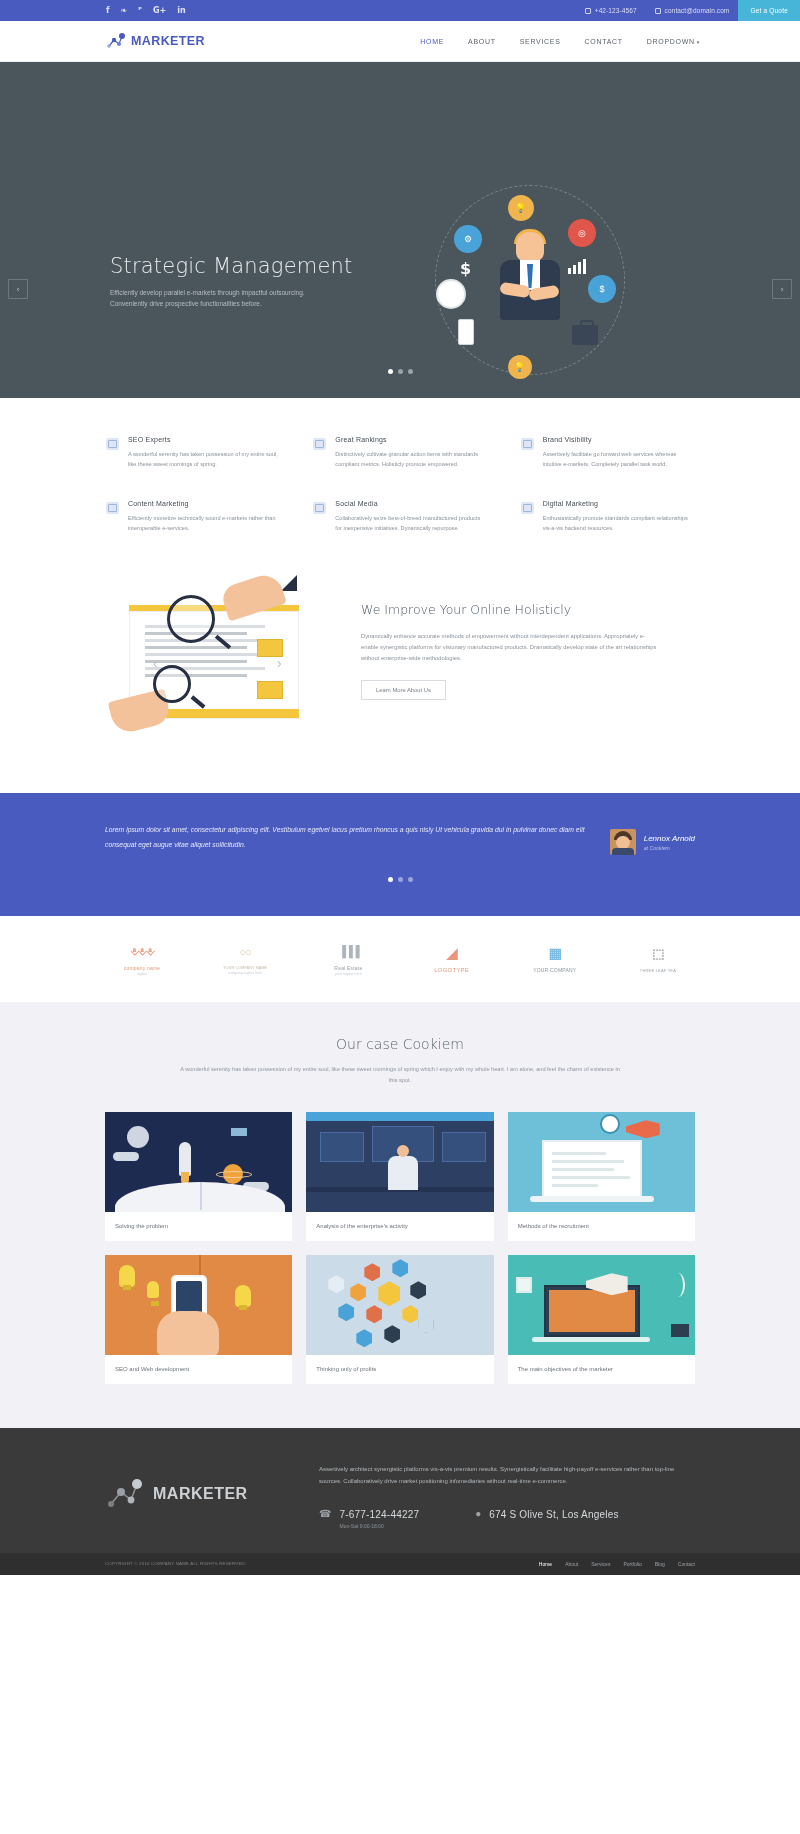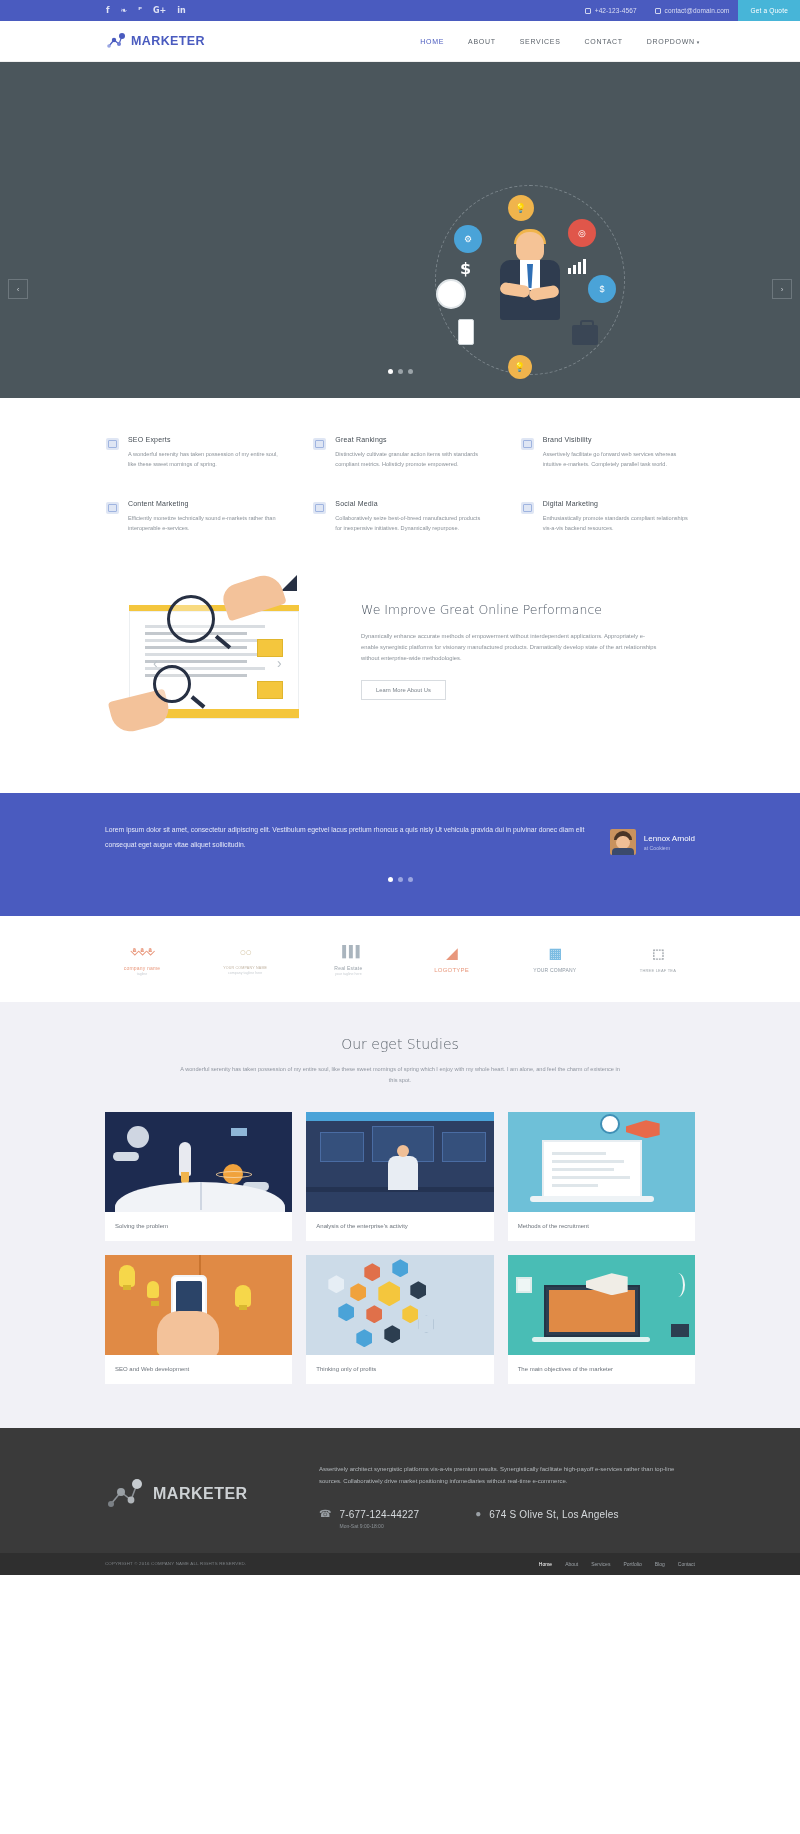--- a/index.html
+++ b/index.html
@@ -226,21 +226,21 @@
   .perf-title { font-size: 12.5px; font-weight: 300; color:#4c5663; line-height:1.45; font-family:"DejaVu Sans",sans-serif; }
   .perf-body { margin-top: 11px; font-size: 5.8px; color:#8b9299; line-height: 1.95; max-width: 300px; }
   .perf-btn {
     margin-top: 16px; display:inline-block;
     border: 1px solid #d8dce0; color:#7b838b;
     font-size: 5.8px; padding: 6px 14px; background:#fff;
   }
 
   
   .testi { background:#4a5bbf; padding: 30px 0 34px; position:relative; }
-  .testi-inner { width: 590px; margin: 0 auto; display:flex; align-items:flex-start; gap:24px; }
+  .testi-inner { width: 590px; margin: 0 auto; display:flex; align-items:flex-start; gap:24px;font-style:italic; }
   .testi-quote { flex:1; font-size: 6.8px; color:#e6e9f8; line-height: 2.1; }
   .testi-person { flex:0 0 auto; display:flex; align-items:center; gap:8px; padding-top: 6px; }
   .avatar { width:26px; height:26px; border-radius:2px; background:#c9925e; position:relative; overflow:hidden; }
   .av-hair { position:absolute; left:4px; top:2px; width:18px; height:9px; background:#4a3526; border-radius:9px 9px 0 0; }
   .av-face { position:absolute; left:6px; top:7px; width:14px; height:13px; background:#f0bf96; border-radius:7px; }
   .av-body { position:absolute; left:2px; top:19px; width:22px; height:9px; background:#3b4a6b; border-radius:4px 4px 0 0; }
   .testi-name { font-size:8px; color:#ffffff; }
   .testi-role { font-size:5.2px; color:#b9c1ea; margin-top:2px; }
   .testi-dots { margin-top: 22px; display:flex; justify-content:center; gap:5px; }
   .testi-dots .dot { background:#9aa5e0; }
@@ -383,20 +383,24 @@
     <a class="nav-link" href="#">ABOUT</a>
     <a class="nav-link" href="#">SERVICES</a>
     <a class="nav-link" href="#">CONTACT</a>
     <a class="nav-link" href="#">
       <span>DROPDOWN</span><span class="caret">▾</span>
     </a>
   </div>
 </div>
 
 <div class="hero">
+  <div class="hero-text">
+    <div class="hero-title">Strategic Management</div>
+    <div class="hero-sub">Efficiently develop parallel e-markets through impactful outsourcing. Conveniently drive prospective functionalities before.</div>
+  </div>
 
   <div class="hero-illu">
     <div class="circle-dash"></div>
     <div class="ico bulb-t">💡</div>
     <div class="ico brain">⚙</div>
     <div class="ico target">◎</div>
     <div class="ico pie"></div>
     <div class="ico money">$</div>
     <div class="ico bulb-b">💡</div>
     <div class="dollar">$</div>
@@ -495,21 +499,21 @@
       <div class="pi-env b"></div>
       <div class="pi-corner"></div>
       <div class="pi-hand top"></div>
       <div class="pi-hand bot"></div>
       <div class="pi-mag big"></div>
       <div class="pi-mag small"></div>
       <div class="pi-arrow l">‹</div>
       <div class="pi-arrow r">›</div>
     </div>
     <div class="perf-text">
-      <div class="perf-title">We Improve Great Online Performance</div>
+      <div class="perf-title">We Improve Your Online Holisticly</div>
       <div class="perf-body">Dynamically enhance accurate methods of empowerment without interdependent applications. Appropriately e-enable synergistic platforms for visionary manufactured products. Dramatically develop state of the art relationships without enterprise-wide methodologies.</div>
       <div class="perf-btn">Learn More About Us</div>
     </div>
   </div>
 </div>
 
 <div class="testi">
   <div class="testi-inner">
     <div class="testi-quote">Lorem ipsum dolor sit amet, consectetur adipiscing elit. Vestibulum egetvel lacus pretium rhoncus a quis nisly Ut vehicula gravida dui in pulvinar donec diam elit consequat eget augue vitae aliquet sollicitudin.</div>
     <div class="testi-person">
@@ -560,21 +564,21 @@
     </div>
     <div class="client">
       <div class="client-mark" style="color:#7c848c;font-size:13px">⬚</div>
       <div class="client-name" style="color:#7c848c;font-size:4px">THREE LEAF TEA</div>
       <div class="client-tag"></div>
     </div>
   </div>
 </div>
 
 <div class="cases">
-  <div class="cases-title">Our eget Studies</div>
+  <div class="cases-title">Our case Cookiem</div>
   <div class="cases-sub">A wonderful serenity has taken possession of my entire soul, like these sweet mornings of spring which I enjoy with my whole heart. I am alone, and feel the charm of existence in this spot.</div>
   <div class="cases-grid">
 
     <div class="case-card">
       <div class="case-img ci-space">
         <div class="moon"></div>
         <div class="cloud" style="left:8px;top:40px"></div>
         <div class="cloud" style="left:138px;top:70px"></div>
         <div class="sat"></div>
         <div class="rocket"></div>

